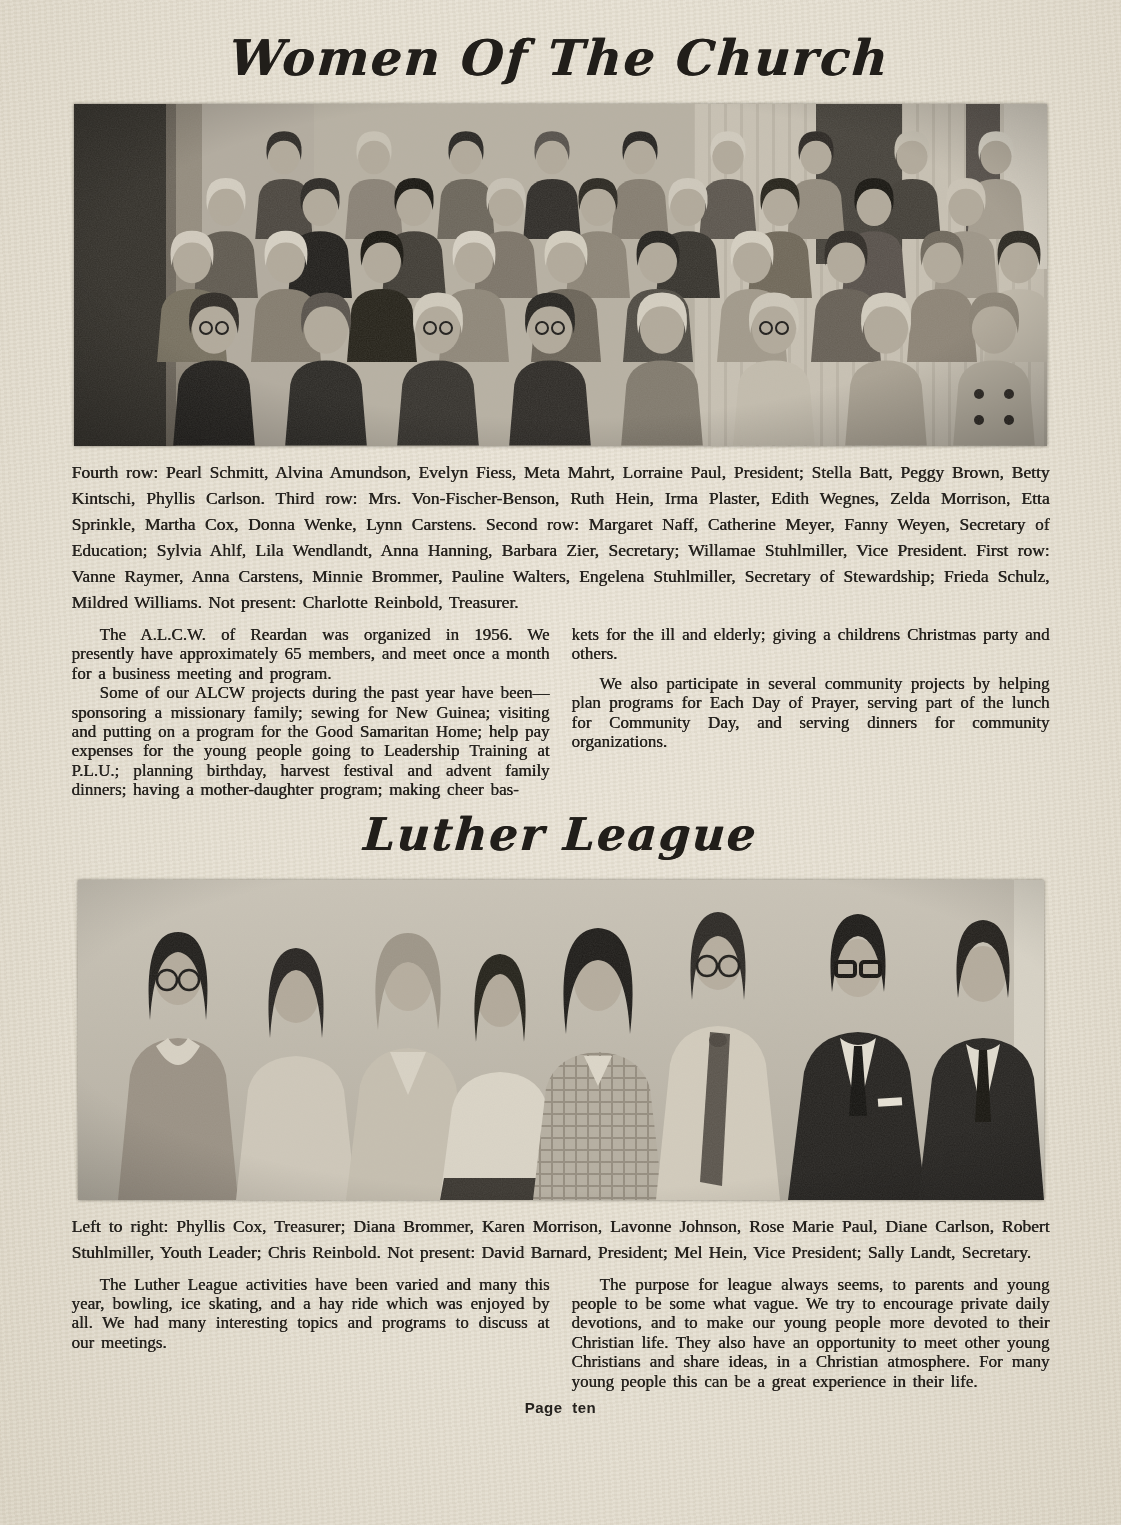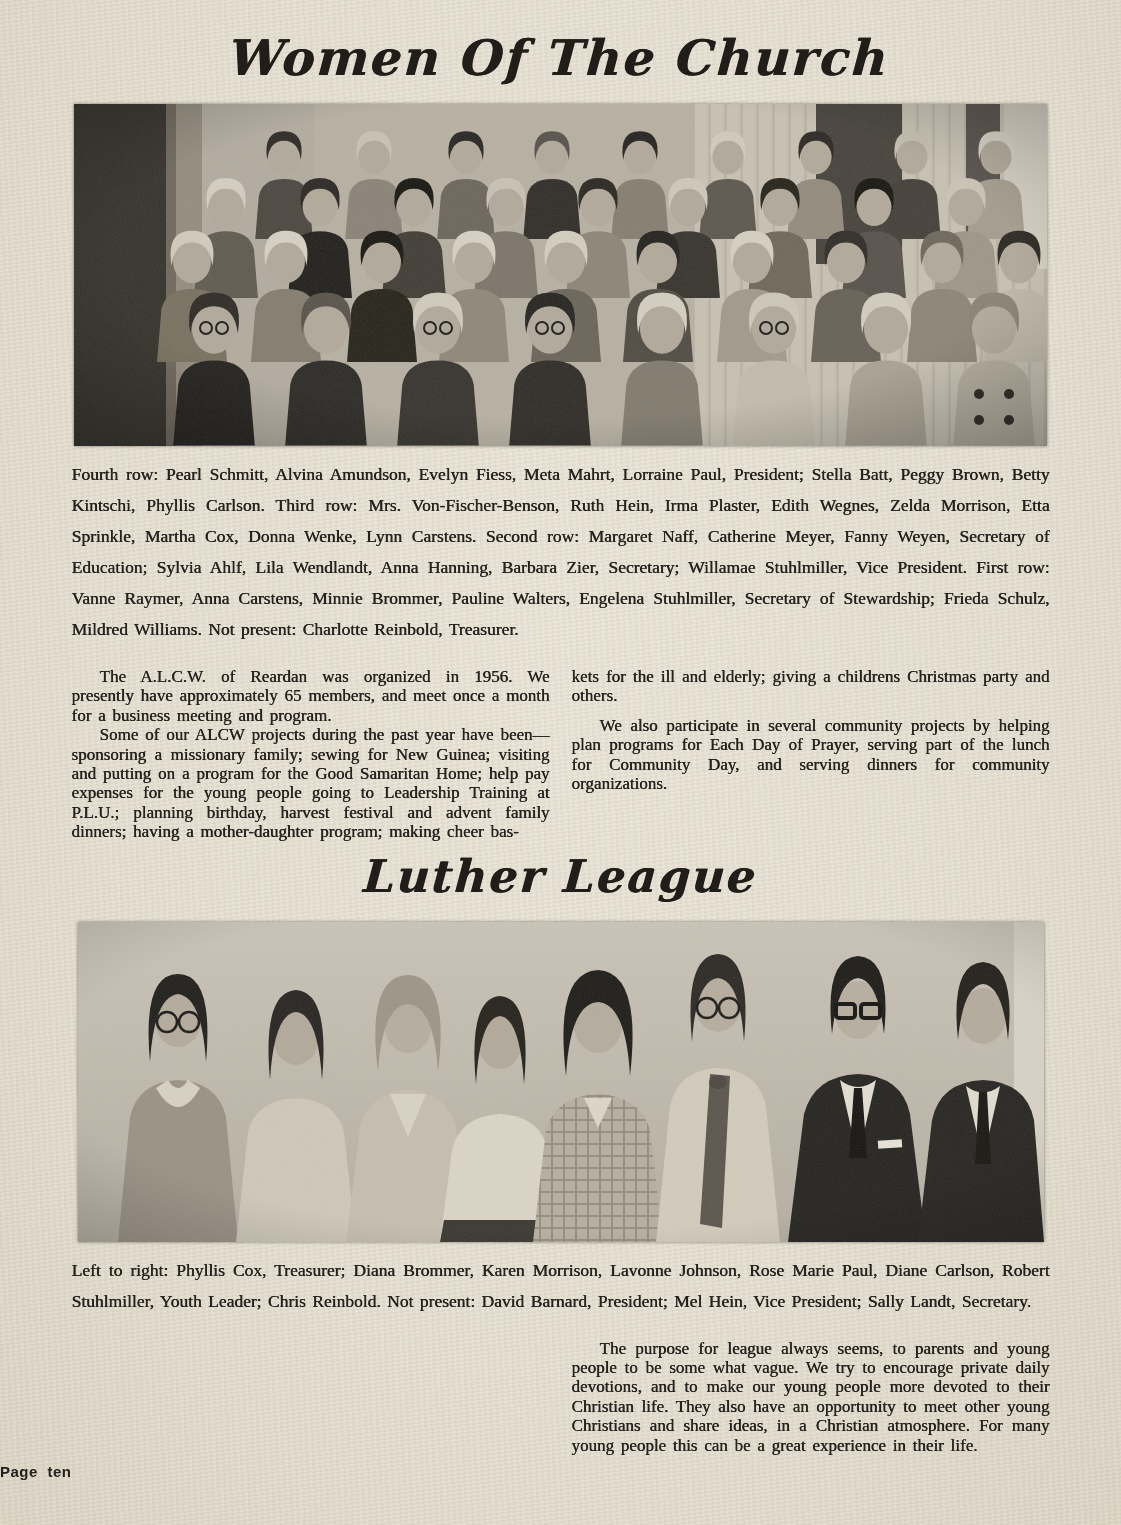--- a/index.html
+++ b/index.html
@@ -27,36 +27,36 @@
   #title1 { font-size:49px; line-height:60px; margin:0; padding-top:28px; }
   #title2 { font-size:45px; line-height:58px; margin:6px 0 0 0; }
   .photo {
     display:block; margin:16px auto 0 auto;
     box-shadow:0 0 3px rgba(40,35,25,0.55);
     background:#b3ac9f;
   }
   .photo svg { display:block; }
   .caption {
     width:978px; margin:13px auto 0 auto;
-    font-size:17.5px; line-height:31px;
+    font-size:17.5px; line-height:26px;
     text-align:justify;
     text-shadow:0.4px 0 0 currentColor;
     word-spacing:2px;
   }
   .cols {
-    width:978px; margin:22px auto 0 auto;
+    width:978px; margin:10px auto 0 auto;
     display:flex; gap:22px;
   }
   .col { flex:1 1 0; text-align:justify; font-size:17px; line-height:19.4px;
          text-shadow:0.35px 0 0 currentColor; word-spacing:2.5px; }
   .col p { margin:0; text-indent:28px; }
   .col.spaced p + p { margin-top:10px; }
   .col.continuation p:first-child { text-indent:0; }
   .footer {
-    text-align:left; margin-top:8px;
+    text-align:center; margin-top:8px;
     font-family:"Liberation Sans", sans-serif;
     font-weight:bold; font-size:15px; letter-spacing:0.5px; word-spacing:5px;
     color:#24211d;
   }
 </style>
 </head>
 <body>
 
 <div class="page">
 
@@ -276,20 +276,21 @@
 
       <rect width="966" height="320" filter="url(#g2)" opacity="0.28"></rect>
       <rect width="966" height="320" fill="url(#v2)"></rect>
     </svg>
   </div>
 
   <p class="caption">Left to right: Phyllis Cox, Treasurer; Diana Brommer, Karen Morrison, Lavonne Johnson, Rose Marie Paul, Diane Carlson, Robert Stuhlmiller, Youth Leader; Chris Reinbold. Not present: David Barnard, President; Mel Hein, Vice President; Sally Landt, Secretary.</p>
 
   <div class="cols">
     <div class="col">
+        <p>The Luther League activities have been varied and many this year, bowling, ice skating, and a hay ride which was enjoyed by all. We had many interesting topics and programs to discuss at our meetings.</p>
       </div>
     <div class="col">
         <p>The purpose for league always seems, to parents and young people to be some what vague. We try to encourage private daily devotions, and to make our young people more devoted to their Christian life. They also have an opportunity to meet other young Christians and share ideas, in a Christian atmosphere. For many young people this can be a great experience in their life.</p>
       </div>
   </div>
 
   <div class="footer">Page ten</div>
 
 </div>
 

